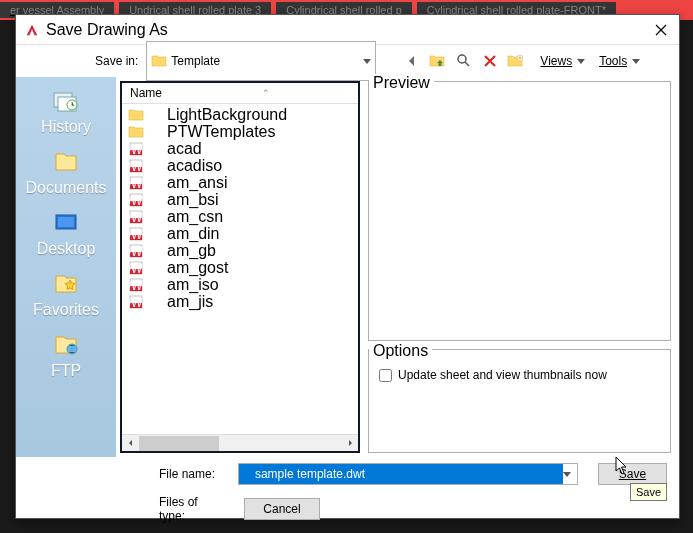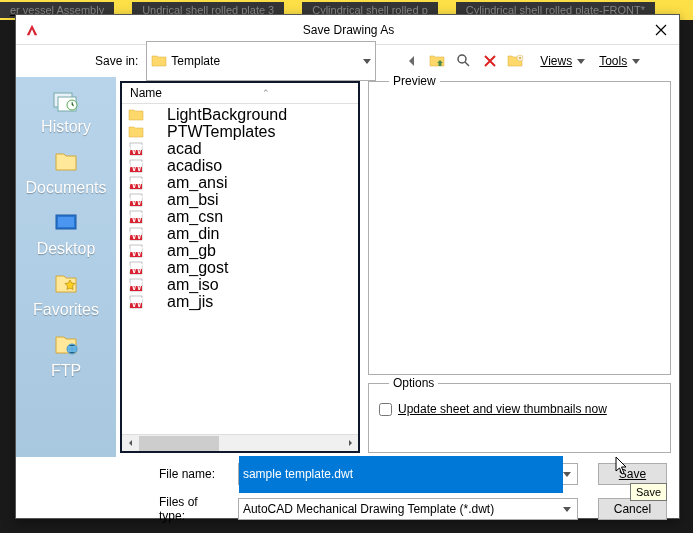--- a/index.html
+++ b/index.html
@@ -1,26 +1,26 @@
 <!DOCTYPE html>
 <html><head>
   <meta charset="utf-8">
   <style>
     * { box-sizing: border-box; margin: 0; padding: 0; font-family: 'Segoe UI', Tahoma, sans-serif; font-size: 12px; }
     body { background: #1a1a1a; width: 693px; height: 533px; position: relative; overflow: hidden; }
     
-    .bg-tabs { display: flex; gap: 18px; padding: 2px 0; background: #fde047; height: 20px; text-decoration: underline; }
+    .bg-tabs { display: flex; gap: 5px; padding: 2px 0; background: #ef4444; height: 20px; text-decoration: underline; }
     .bg-tab { background: #353535; color: #888; padding: 2px 10px; font-size: 11px; white-space: nowrap; overflow: hidden; }
     
     .dialog { position: absolute; top: 14px; left: 15px; width: 665px; height: 505px; background: #fff; border: 1px solid #555; box-shadow: 0 4px 12px rgba(0,0,0,0.4); }
     
     .titlebar { display: flex; align-items: center; height: 30px; padding: 0 8px; background: #fff; border-bottom: 1px solid #e0e0e0; }
     .app-icon { width: 16px; height: 16px; margin-right: 6px; display: flex; align-items: center; justify-content: center; }
     .app-icon svg { width: 14px; height: 14px; }
-    .title-text { flex: 1; font-size: 12px; color: #000; text-align: center; }
+    .title-text { flex: 1; font-size: 16px; color: #000; }
     .close-btn { width: 20px; height: 20px; display: flex; align-items: center; justify-content: center; cursor: pointer; }
     .close-btn svg { width: 12px; height: 12px; }
     
     .toolbar { display: flex; align-items: center; height: 32px; padding: 0 24px; gap: 8px; }
     .save-in-label { margin-left: 55px; color: #000; }
     .location-dropdown { flex: 0 0 230px; height: 40px; border: 1px solid #adadad; display: flex; align-items: center; padding: 0 4px; background: #fff; }
     .folder-icon { width: 16px; height: 14px; margin-right: 4px; }
     .location-dropdown .dd-arrow { margin-left: auto; }
     .dd-arrow { width: 0; height: 0; border-left: 4px solid transparent; border-right: 4px solid transparent; border-top: 5px solid #555; }
     
@@ -49,32 +49,32 @@
     .file-item .fi-icon { width: 16px; height: 14px; flex-shrink: 0; display: flex; align-items: center; justify-content: center; }
     .file-item .fi-label { font-size: 16px; white-space: nowrap; margin-left: 20px; }
     
     .scrollbar-horiz { position: absolute; bottom: 0; left: 0; right: 0; height: 17px; background: #f0f0f0; border-top: 1px solid #ddd; display: flex; align-items: center; }
     .scroll-arrow { width: 17px; height: 17px; display: flex; align-items: center; justify-content: center; background: #f0f0f0; cursor: pointer; }
     .scroll-thumb { width: 80px; height: 15px; background: #cdcdcd; }
     
     .right-panel { flex: 1; display: flex; flex-direction: column; gap: 8px; }
     .panel-section { border: 1px solid #adadad; position: relative; }
     .panel-section.preview { flex: 1; min-height: 180px; }
-    .panel-section.options { height: 70px; padding: 18px 10px 10px; text-decoration: underline; }
-    .panel-legend { position: absolute; top: -8px; left: 20px; background: #fff; padding: 0 4px; font-size: 12px; }
+    .panel-section.options { height: 104px; padding: 18px 10px 10px; }
+    .panel-legend { position: absolute; top: -8px; left: 0; background: #fff; padding: 0 4px; font-size: 16px; }
     .checkbox-row { display: flex; align-items: flex-start; gap: 6px; }
     .checkbox-row input { width: 13px; height: 13px; margin-top: 1px; }
     .checkbox-row label { font-size: 12px; }
     
     .bottom { padding: 6px 12px 12px 143px; }
     .form-row { display: flex; align-items: center; gap: 20px; margin-bottom: 10px; }
     .form-label { width: 65px; font-size: 12px; }
     .form-input-wrap { flex: 0 0 340px; height: 22px; border: 1px solid #adadad; display: flex; align-items: center; background: #fff; }
     .form-input-wrap .dd-arrow { margin-right: 6px; }
-    .filename-input { flex: 1; padding: 0 4px; border: none; outline: none; font-size: 12px; height: 37px; }
+    .filename-input { flex: 1; padding: 0 16px; border: none; outline: none; font-size: 12px; height: 20px; }
     .filename-input.selected { background: #0078d7; color: #fff; }
     .form-btn { width: 76px; height: 22px; border: 1px solid #adadad; background: #e1e1e1; cursor: pointer; font-size: 12px; display: flex; align-items: center; justify-content: center; }
     
     .cursor { position: absolute; top: 456px; left: 615px; z-index: 100; pointer-events: none; }
     .tooltip { position: absolute; top: 483px; left: 630px; background: #ffffe1; border: 1px solid #767676; padding: 2px 5px; font-size: 11px; z-index: 99; }
     
     .dwt-icon { width: 14px; height: 14px; }
     .folder-svg { width: 16px; height: 13px; }
   </style>
 </head>
@@ -368,24 +368,20 @@
       <div class="form-input-wrap">
         <input class="filename-input selected" value="sample template.dwt" style="">
         <span class="dd-arrow"></span>
       </div>
       <button class="form-btn">
           <span style="text-decoration:underline">Save</span>
         </button>
     </div>
     <div class="form-row">
       <span class="form-label">Files of type:</span>
-      <div class="form-input-wrap">
-        <span style="flex:1;padding:0 4px">AutoCAD Mechanical Drawing Template (*.dwt)</span>
-        <span class="dd-arrow"></span>
-      </div>
       <button class="form-btn">
           <span>Cancel</span>
         </button>
     </div>
   </div>
 </div>
 
 <div class="tooltip">Save</div>
 <div class="cursor">
   <svg width="16" height="20" viewBox="0 0 16 20">

